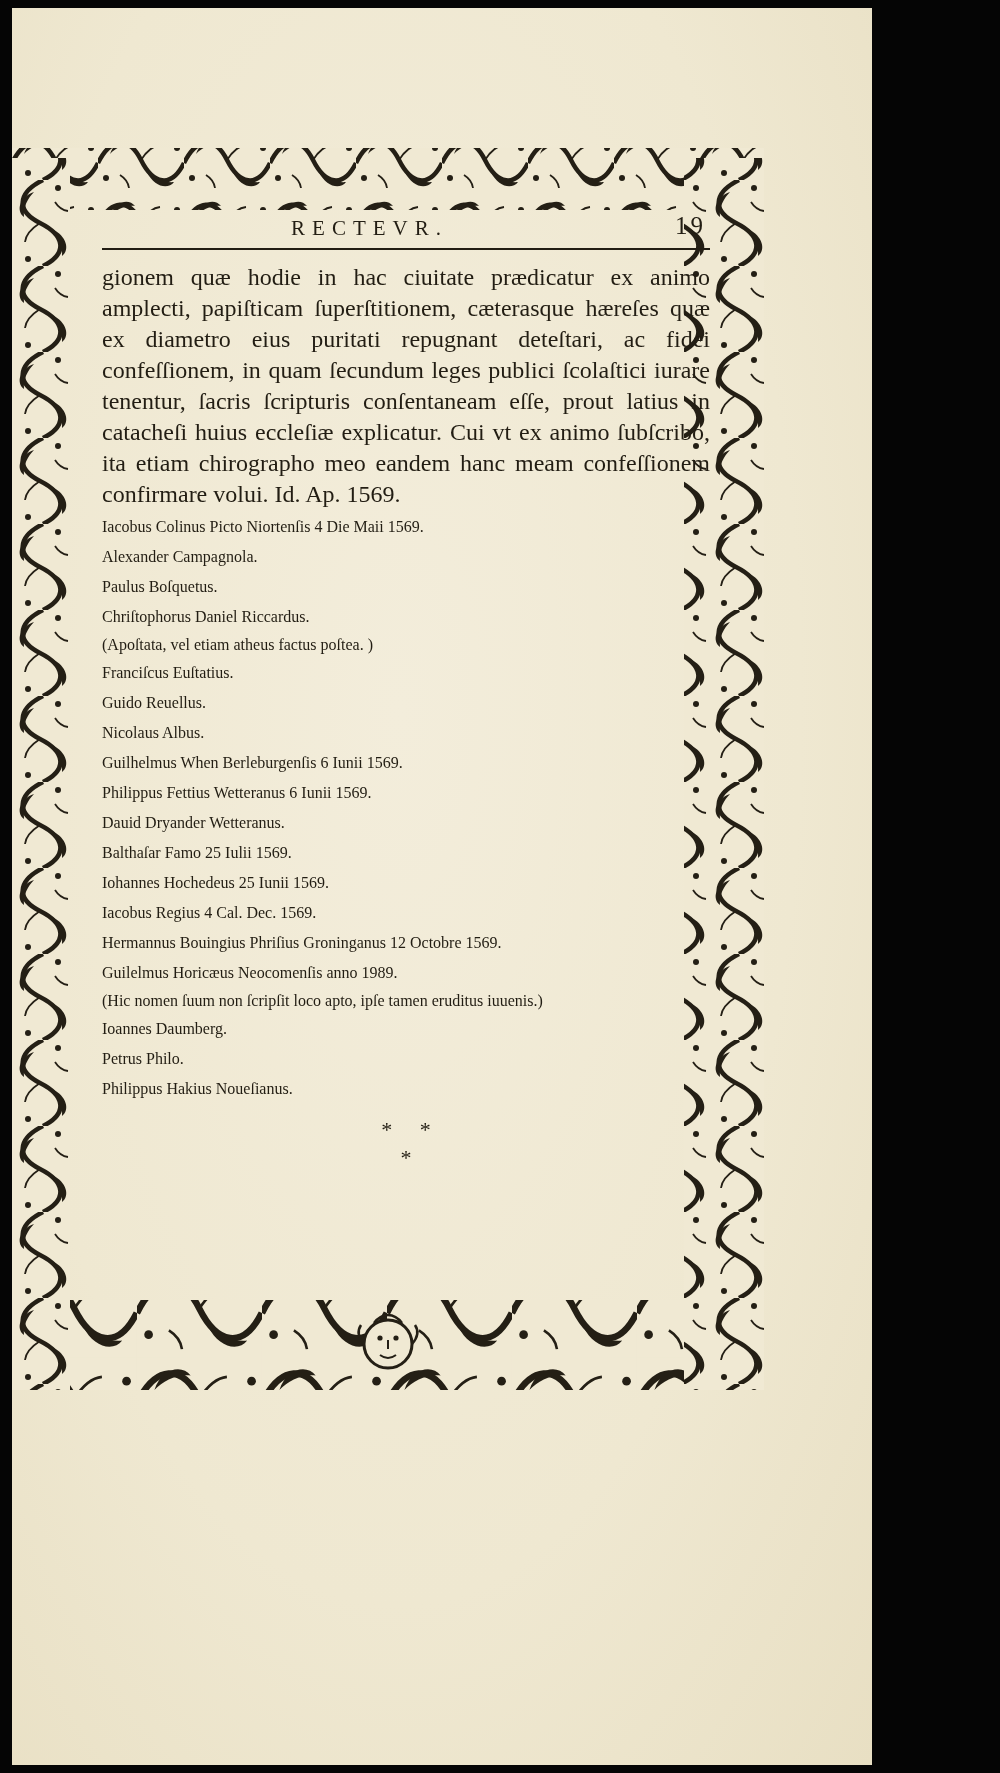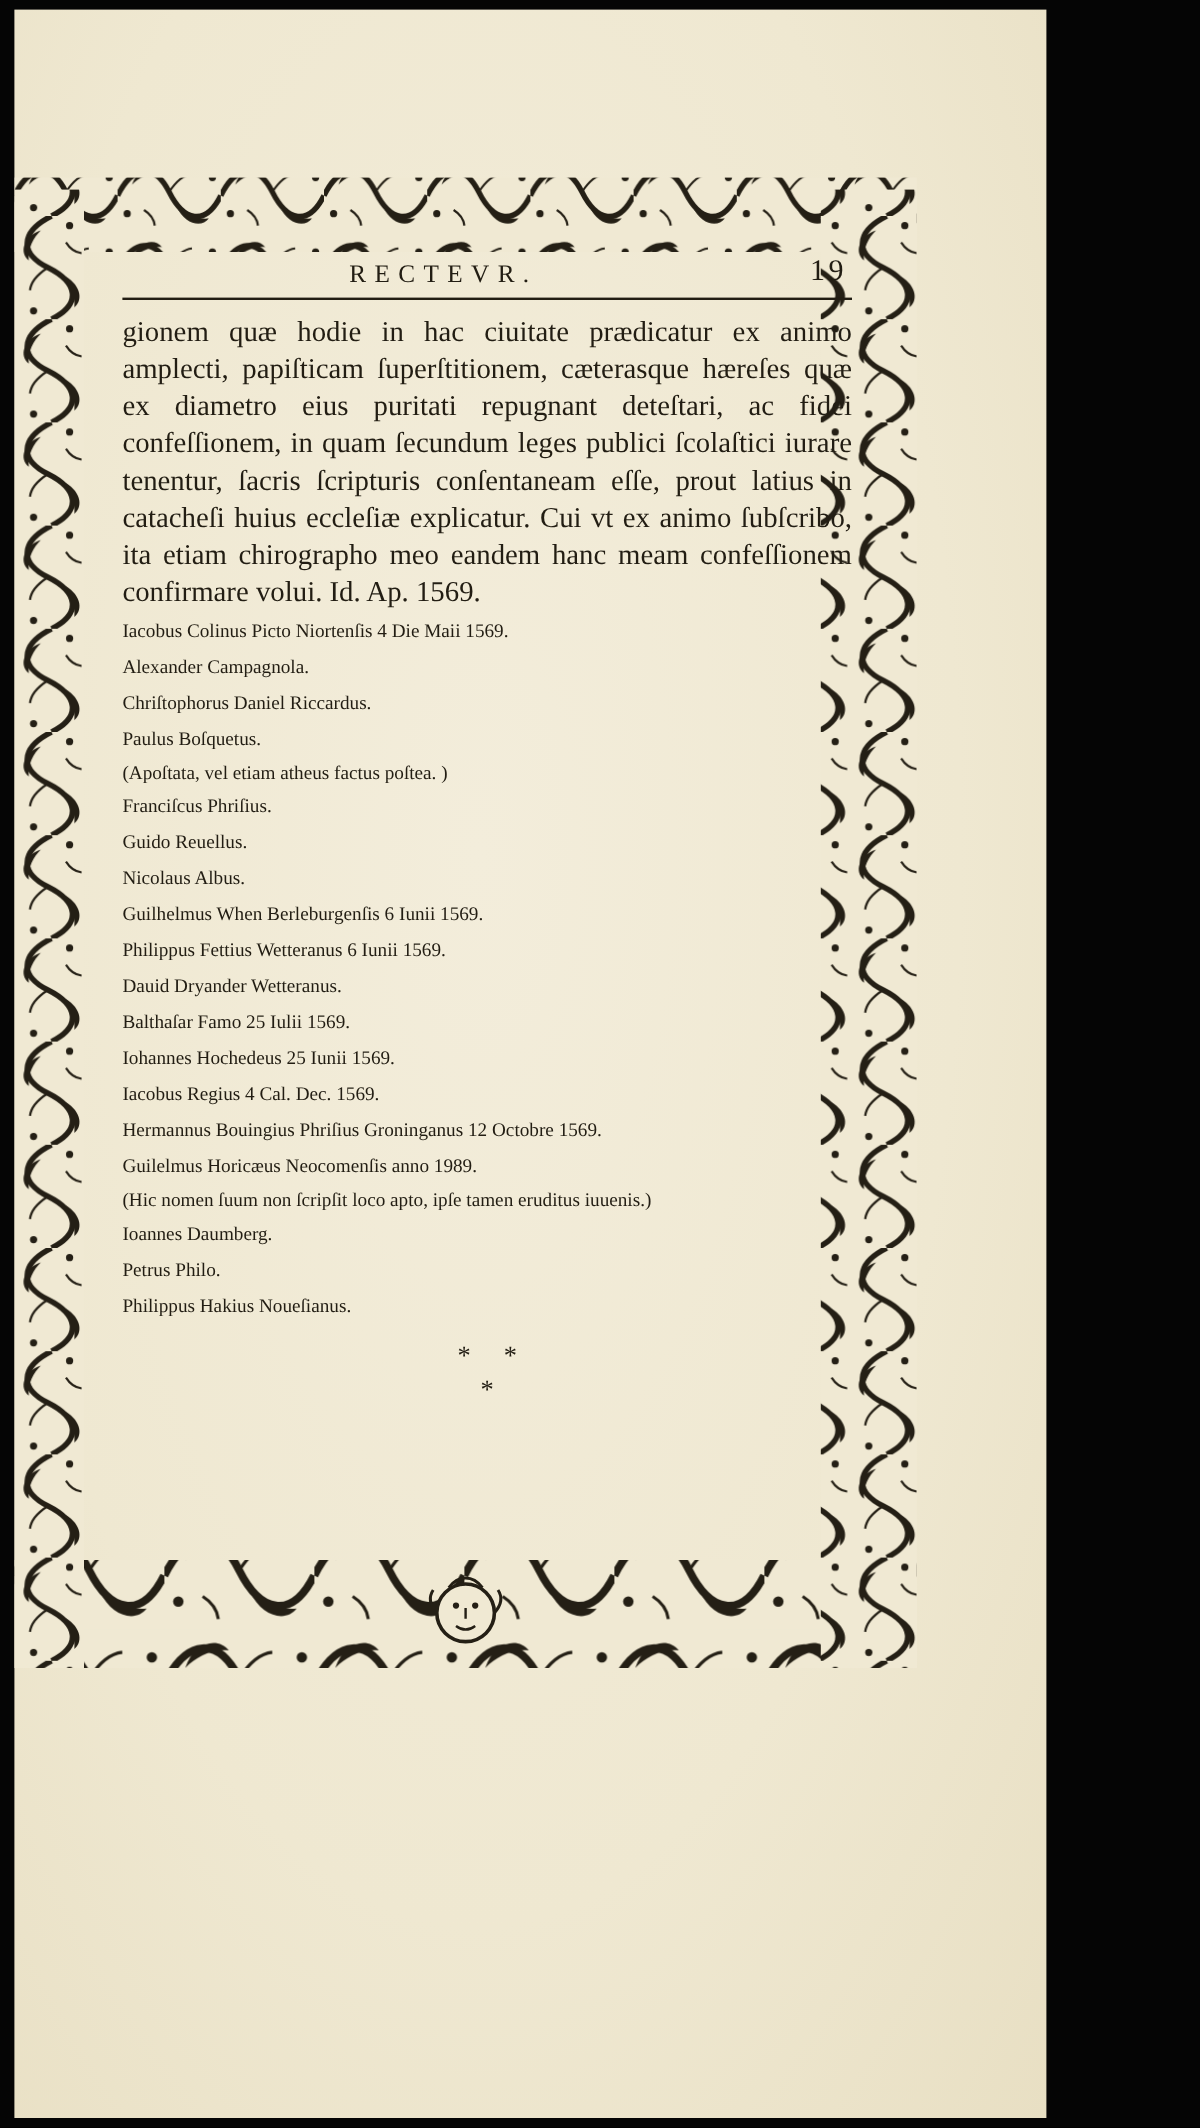--- a/index.html
+++ b/index.html
@@ -97,24 +97,24 @@
         <span class="running-title">RECTEVR.</span>
         <span class="page-number">19</span>
       </div>
       <div class="rule"></div>
 
       <p class="paragraph">gionem quæ hodie in hac ciuitate prædicatur ex animo amplecti, papiſticam ſuperſtitionem, cæterasque hæreſes quæ ex diametro eius puritati repugnant deteſtari, ac fidei confeſſionem, in quam ſecundum leges publici ſcolaſtici iurare tenentur, ſacris ſcripturis conſentaneam eſſe, prout latius in catacheſi huius eccleſiæ explicatur. Cui vt ex animo ſubſcribo, ita etiam chirographo meo eandem hanc meam confeſſionem confirmare volui. Id. Ap. 1569.</p>
 
       <div class="entries">
         <div class="entry">Iacobus Colinus Picto Niortenſis 4 Die Maii 1569.</div>
         <div class="entry">Alexander Campagnola.</div>
+        <div class="entry">Paulus Boſquetus.</div>
         <div class="entry">Chriſtophorus Daniel Riccardus.</div>
-        <div class="entry">Paulus Boſquetus.</div>
         <div class="entry small">(Apoſtata, vel etiam atheus factus poſtea. )</div>
-        <div class="entry">Franciſcus Phriſius.</div>
+        <div class="entry">Franciſcus Euſtatius.</div>
         <div class="entry">Guido Reuellus.</div>
         <div class="entry">Nicolaus Albus.</div>
         <div class="entry">Guilhelmus When Berleburgenſis 6 Iunii 1569.</div>
         <div class="entry">Philippus Fettius Wetteranus 6 Iunii 1569.</div>
         <div class="entry">Dauid Dryander Wetteranus.</div>
         <div class="entry">Balthaſar Famo 25 Iulii 1569.</div>
         <div class="entry">Iohannes Hochedeus 25 Iunii 1569.</div>
         <div class="entry">Iacobus Regius 4 Cal. Dec. 1569.</div>
         <div class="entry hang">Hermannus Bouingius Phriſius Groninganus 12 Octobre 1569.</div>
         <div class="entry">Guilelmus Horicæus Neocomenſis anno 1989.</div>

